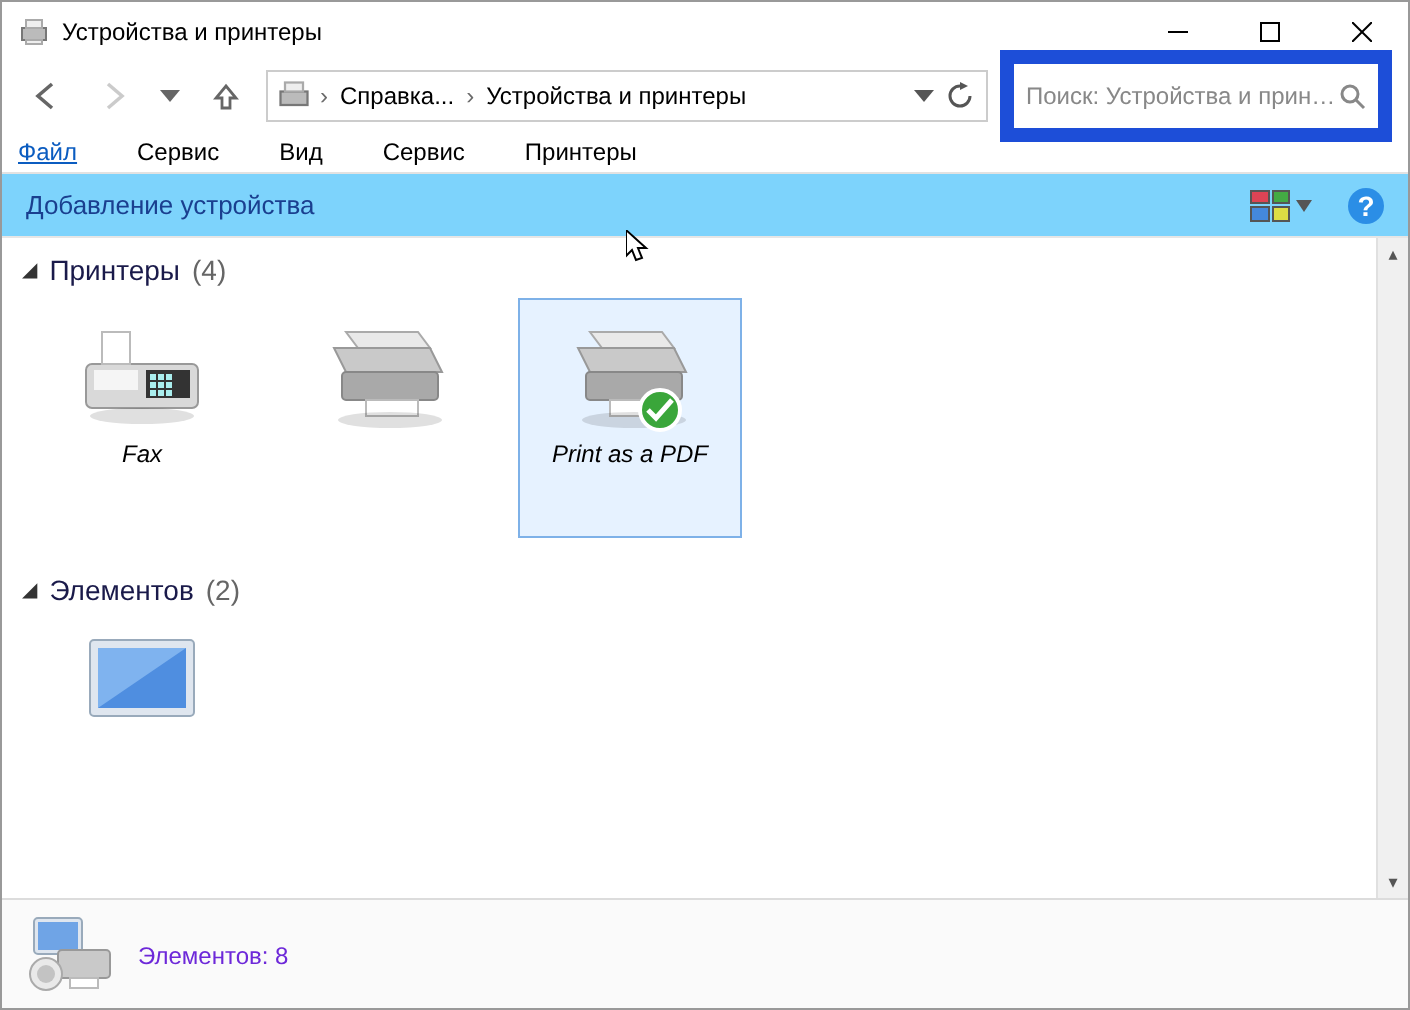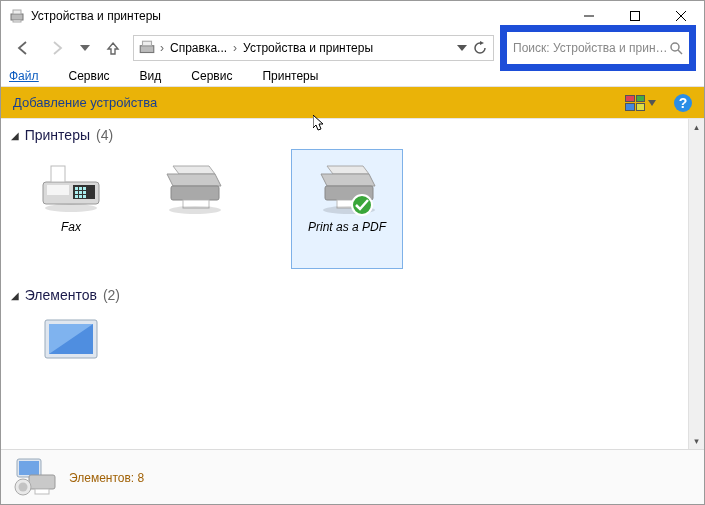--- a/index.html
+++ b/index.html
@@ -21,44 +21,44 @@
 .searchbox { width: 196px; height: 26px; border: 7px solid #1d4ed8; display: flex; align-items: center; font-size: 12px; color: #888; padding: 16px 6px; }
 .searchbox .ph { flex:1; white-space:nowrap; overflow:hidden; text-overflow:ellipsis; }
 
 
 .menubar { height: 22px; display: flex; align-items: center; padding: 0 8px; gap: 30px; font-size: 12px; border-bottom: 1px solid #e2e2e2; text-align: right; }
 .menu-item { text-decoration: underline; text-decoration-color: transparent; }
 .menu-item.active { color: #0b5cc0; text-decoration-color: #0b5cc0; }
 .menu-item .ul { text-decoration: underline; }
 
 
-.cmdbar { height: 32px; display: flex; align-items: center; padding: 0 12px; gap: 24px; font-size: 13px; background: #eab308; border-bottom: 1px solid #e6e6e6; position: relative;}
+.cmdbar { height: 32px; display: flex; align-items: center; padding: 0 12px; gap: 24px; font-size: 13px; background: #7dd3fc; border-bottom: 1px solid #e6e6e6; position: relative;}
 .cmdbar .cmd { color: #1a3f8f; }
 .cmdbar .box { border: 3px solid #d62323; border-radius: 6px; padding: 2px 10px; }
 .cmdbar .right { position:absolute; right:12px; top:0; bottom:0; display:flex; align-items:center; gap:18px;}
 .view-icon { width:20px; height:16px; display:grid; grid-template-columns:1fr 1fr; grid-template-rows:1fr 1fr; gap:1px;}
 .view-icon span{ border:1px solid #555; background:#fff;}
 .view-icon span:nth-child(1){background:#d45;} .view-icon span:nth-child(2){background:#4a4;}
 .view-icon span:nth-child(3){background:#48d;} .view-icon span:nth-child(4){background:#dd4;}
 .help-icon { width:18px; height:18px; border-radius:50%; background:#2b8ee6; color:#fff; display:flex; align-items:center; justify-content:center; font-size:14px; font-weight:bold;}
 
 
 .content { position: relative; height: 330px; overflow: hidden; }
 .scrollbar { position:absolute; right:0; top:0; bottom:0; width:16px; background:#f0f0f0; border-left:1px solid #e0e0e0;}
 .scroll-btn { height:16px; display:flex; align-items:center; justify-content:center; font-size:9px; color:#555;}
 .group-header { display:flex; align-items:center; gap:6px; font-size:14px; padding: 8px 10px 4px; color:#1a1a4a;}
 .group-header .tri { font-size:10px; color:#333; }
 .items { display:flex; gap:10px; padding: 2px 14px 10px; flex-wrap: wrap;}
 .item { width:112px; height:120px; display:flex; flex-direction:column; align-items:center; padding-top:6px; font-size:12px; text-align:center; border:1px solid transparent;font-style:italic; }
 .item .lbl { margin-top:4px; line-height:1.25; }
-.item.selected { border:1px solid #7eb1e8; background:#e6f2ff;margin-left:32px; }
+.item.selected { border:1px solid #7eb1e8; background:#e6f2ff; }
 .item .icon-wrap { width:80px; height:60px; display:flex; align-items:center; justify-content:center; position:relative; }
 
 
-.statusbar { height: 56px; border-top: 1px solid #dcdcdc; display:flex; align-items:center; padding: 0 12px; gap: 10px; font-size:12px; color:#a16207; background:#fafafa;}
+.statusbar { height: 56px; border-top: 1px solid #dcdcdc; display:flex; align-items:center; padding: 0 12px; gap: 10px; font-size:12px; color:#6d28d9; background:#fafafa;}
 
 
 .cursor { position:absolute; width:14px; height:18px; pointer-events:none; }
 
 svg { display:block; }
 </style>
 </head>
 <body>
 
 <div class="titlebar">

